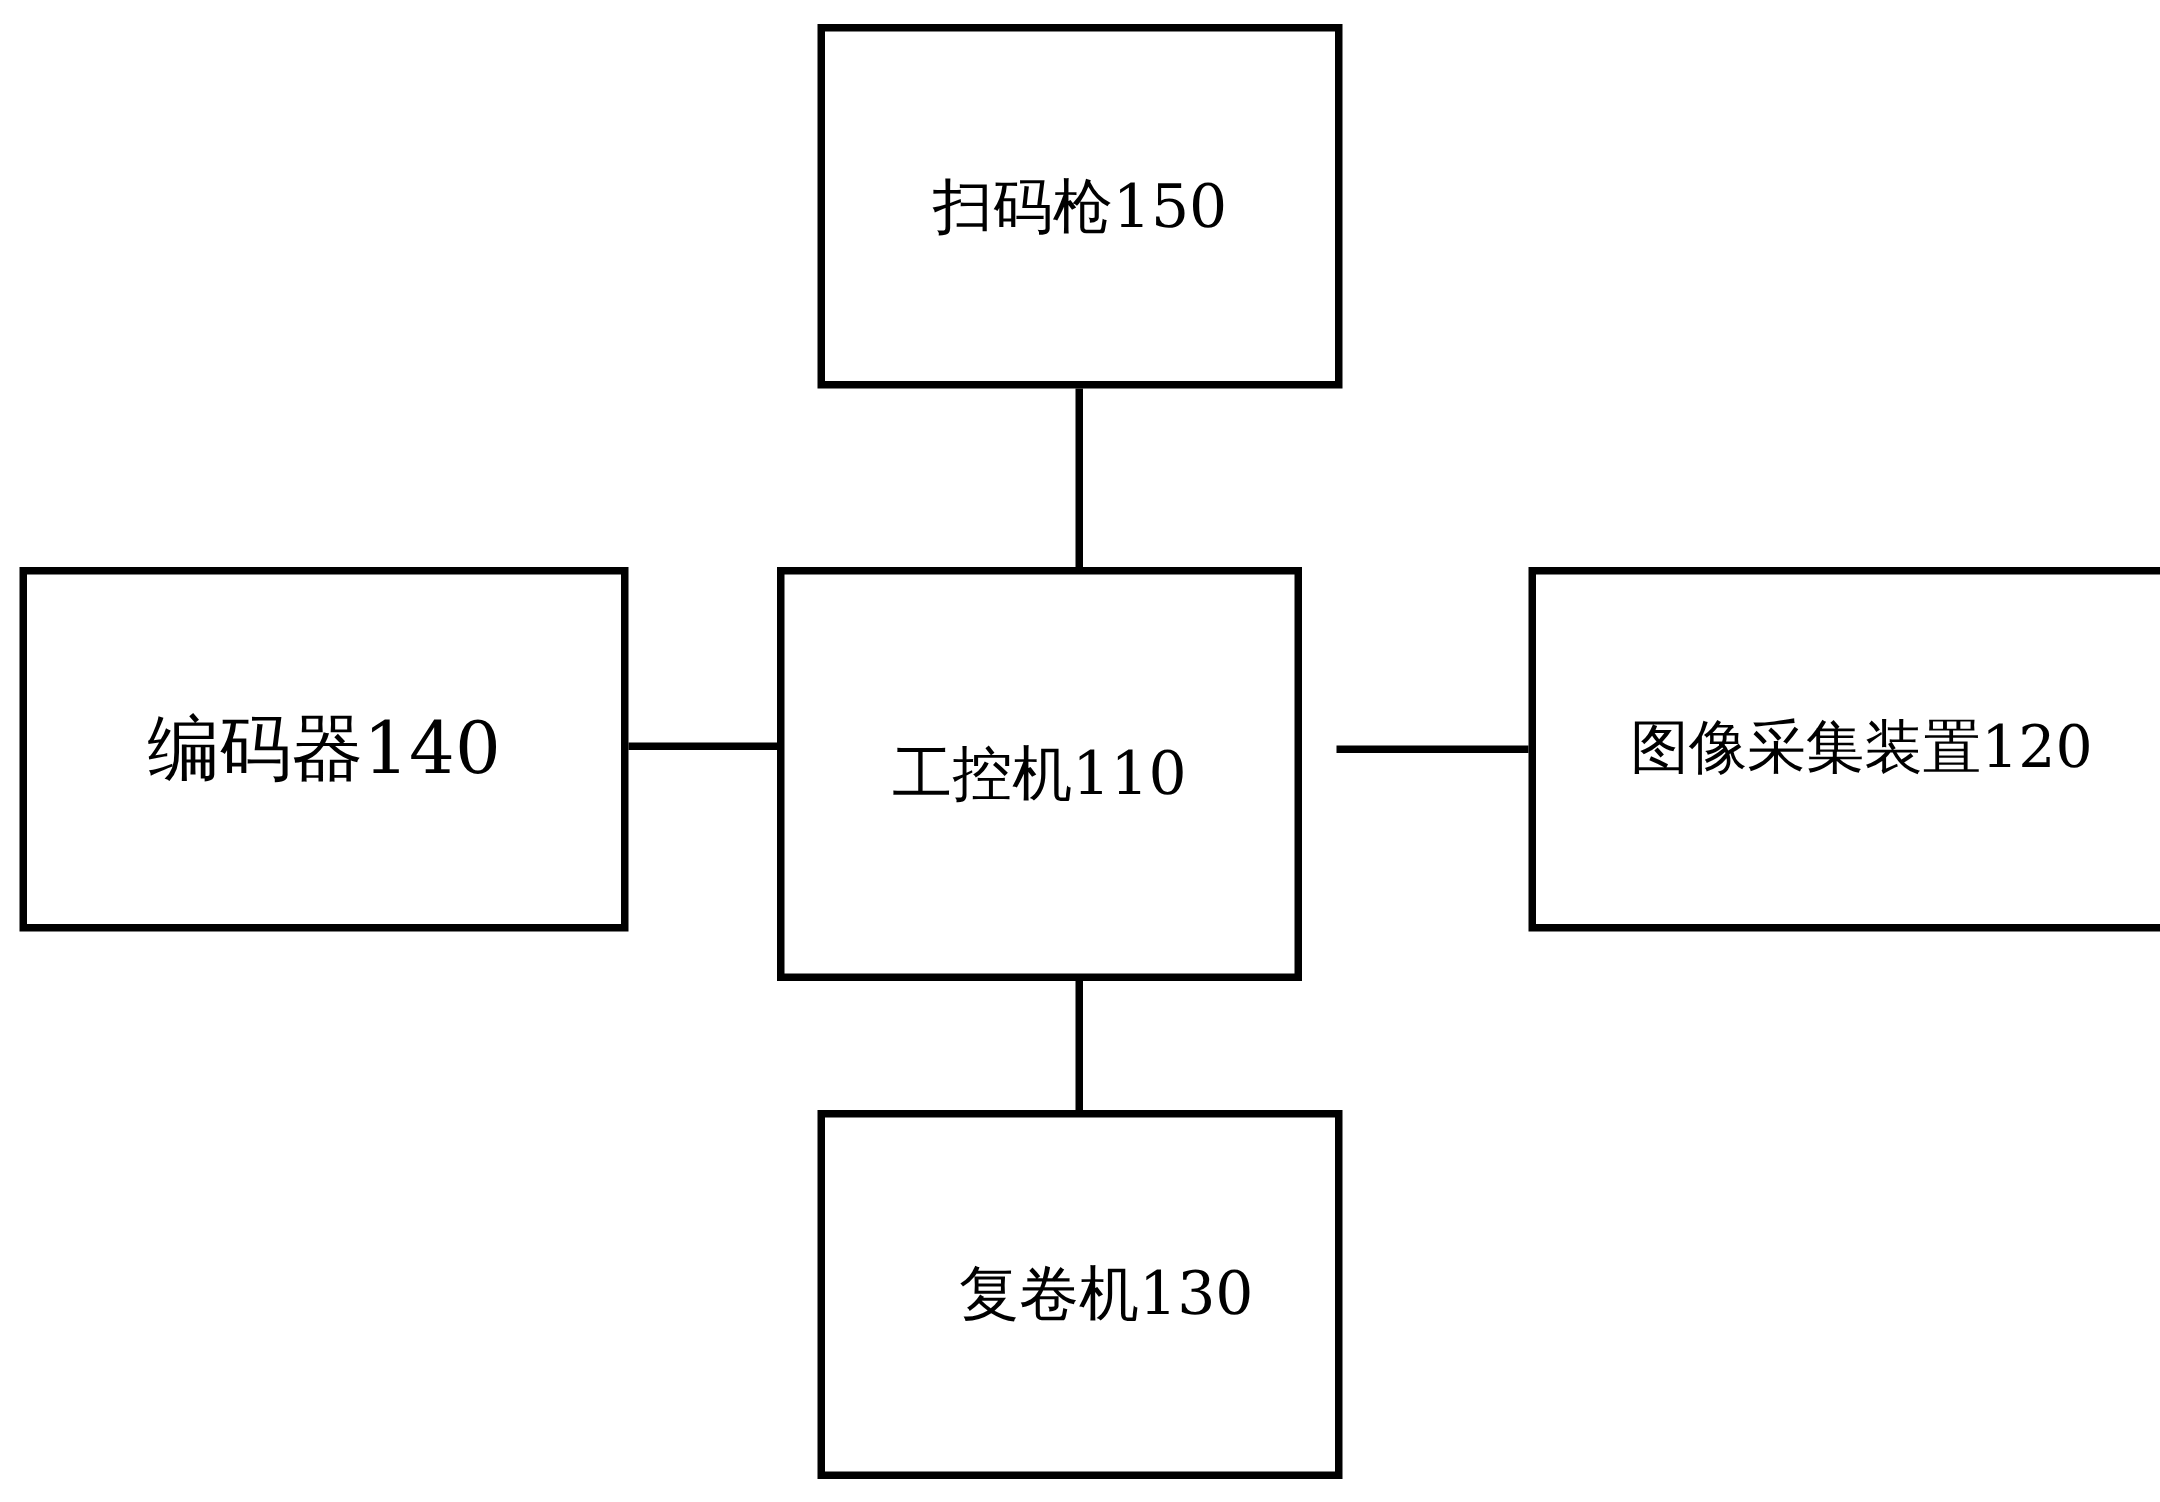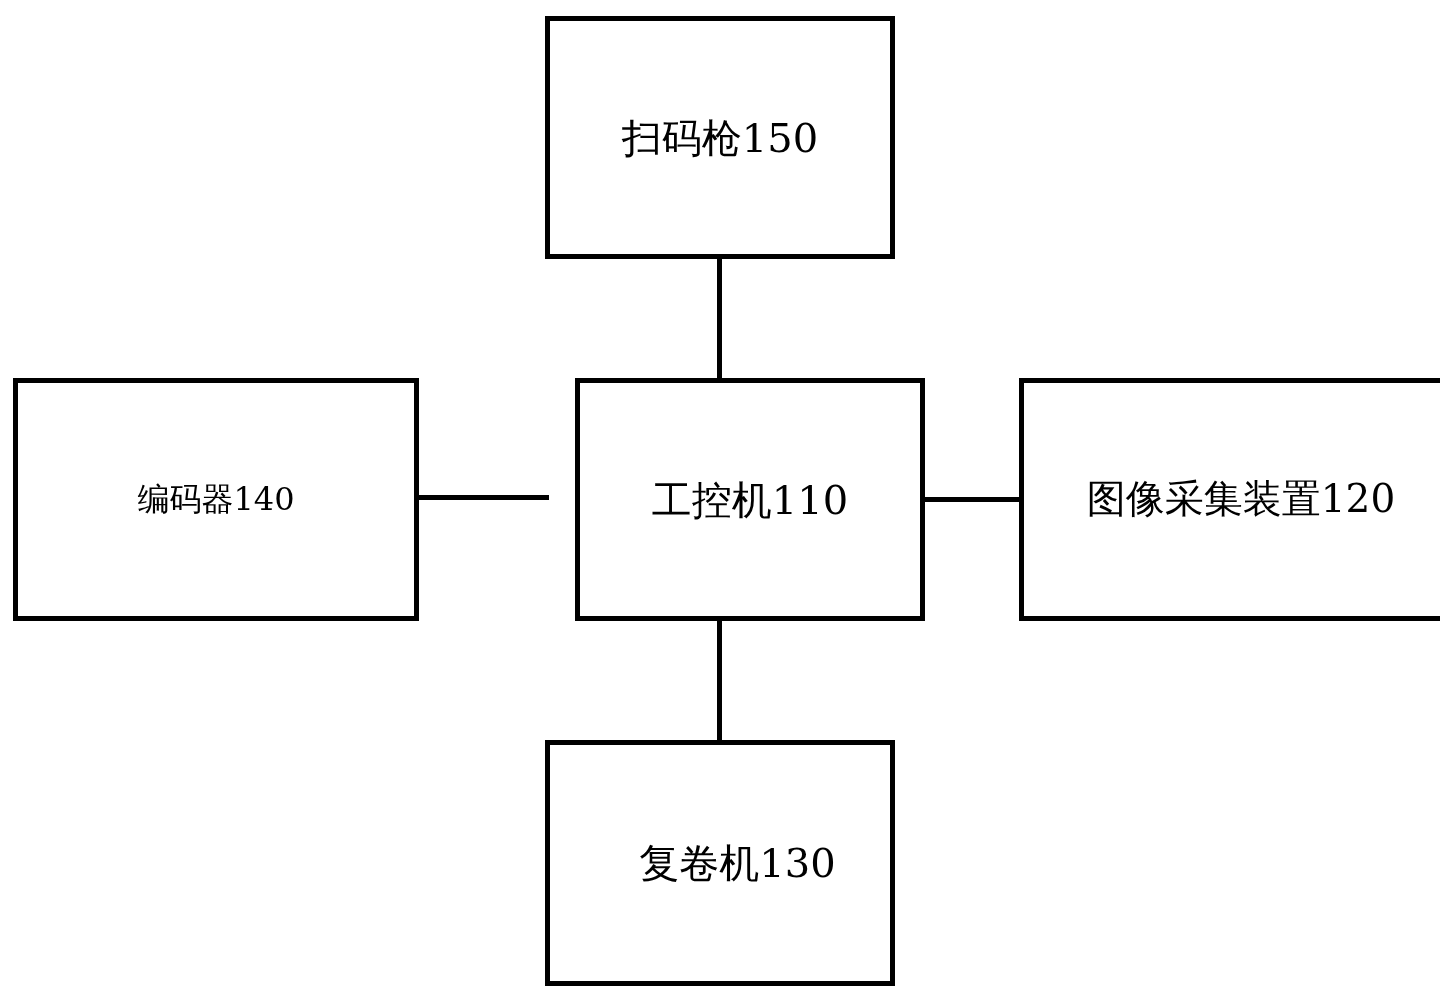--- a/index.html
+++ b/index.html
@@ -32,26 +32,26 @@
     line-height: 1.1;
     color: #000000;
     white-space: nowrap;
     letter-spacing: 0px;
     text-align: right;
     user-select: none;
   }
   
   #blk-scanner   { left: 545px; top: 16px;  width: 350px; height: 243px; }
   #blk-encoder   { left: 13px;  top: 378px; width: 406px; height: 243px; }
-  #blk-ipc       { left: 575px; top: 378px; width: 350px; height: 243px; }
+  #blk-ipc       { left: 518px; top: 378px; width: 350px; height: 276px; }
   #blk-camera    { left: 1019px;top: 378px; width: 444px; height: 243px; }
   #blk-rewinder  { left: 545px; top: 740px; width: 350px; height: 246px; padding-left: 35px; }
 
   #blk-camera .block-label { font-size: 39px; }
-  #blk-encoder .block-label { font-size: 32px; }
+  #blk-encoder .block-label { font-size: 48px; }
 
   .connector {
     position: absolute;
     background: #000000;
     z-index: 1;
   }
   .connector.vertical   { width: 5px; }
   .connector.horizontal { height: 5px; }
 
   

